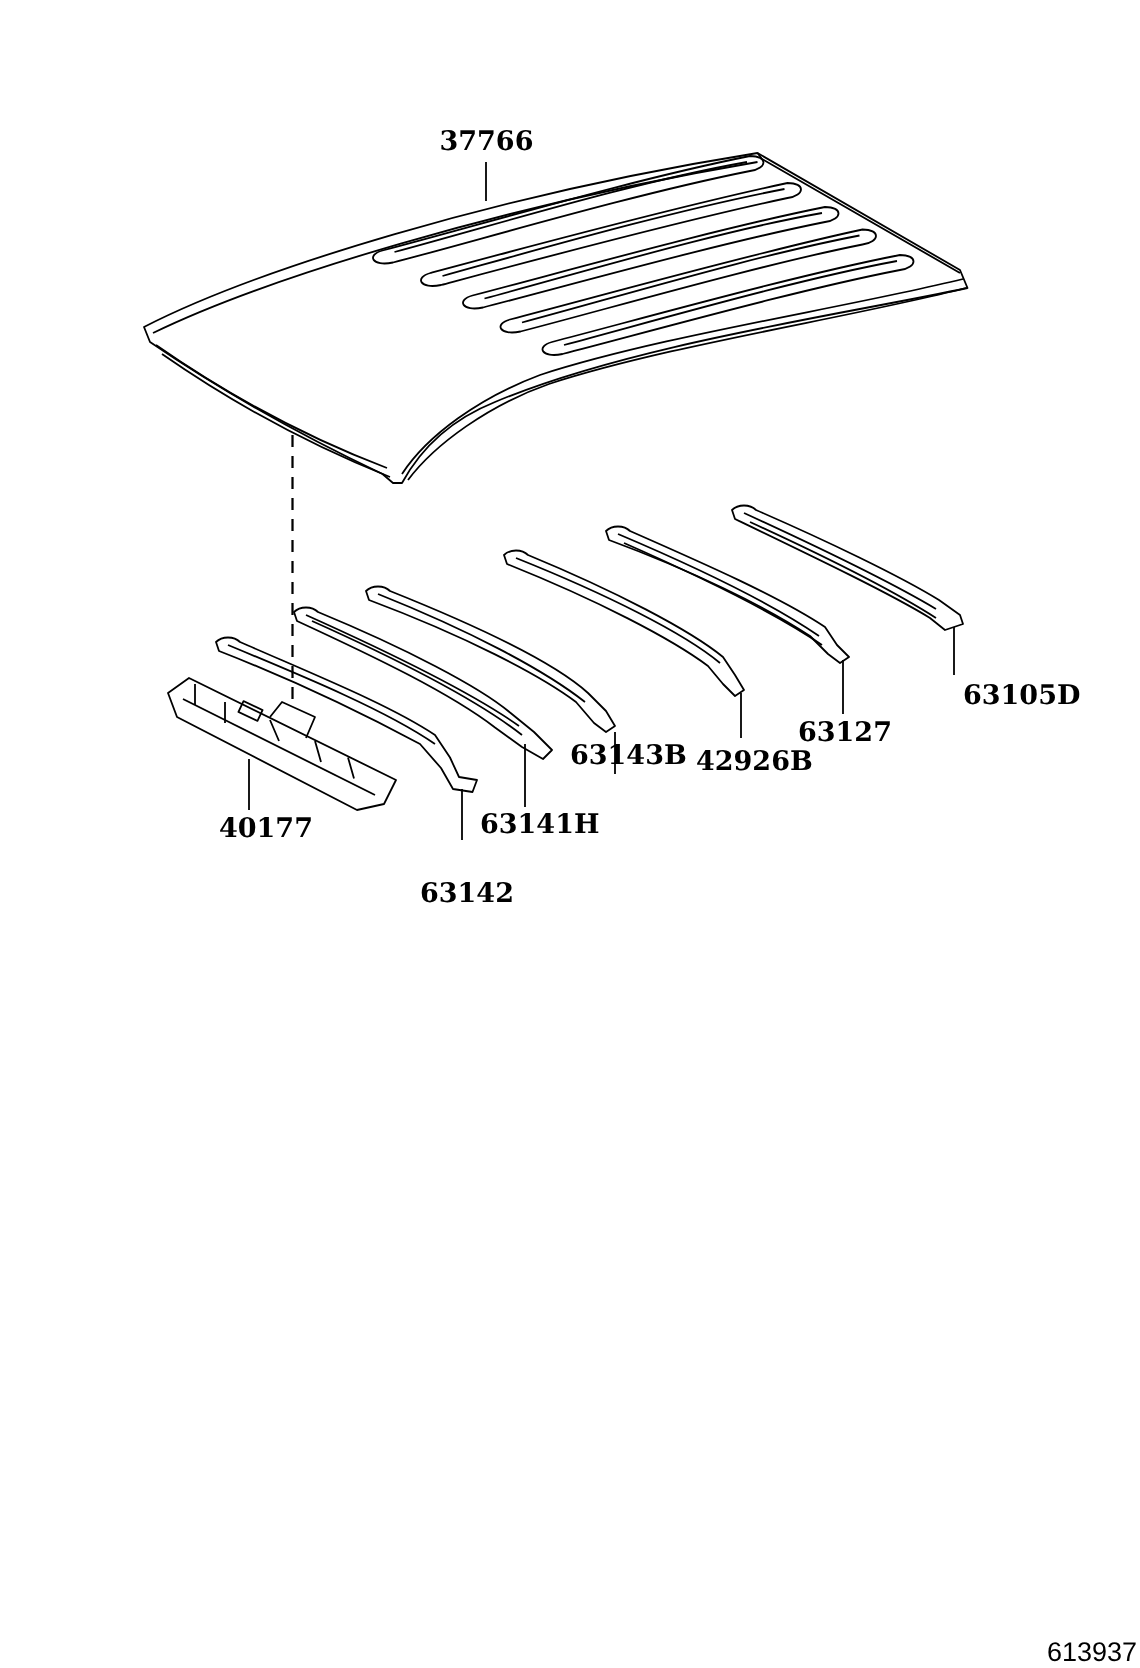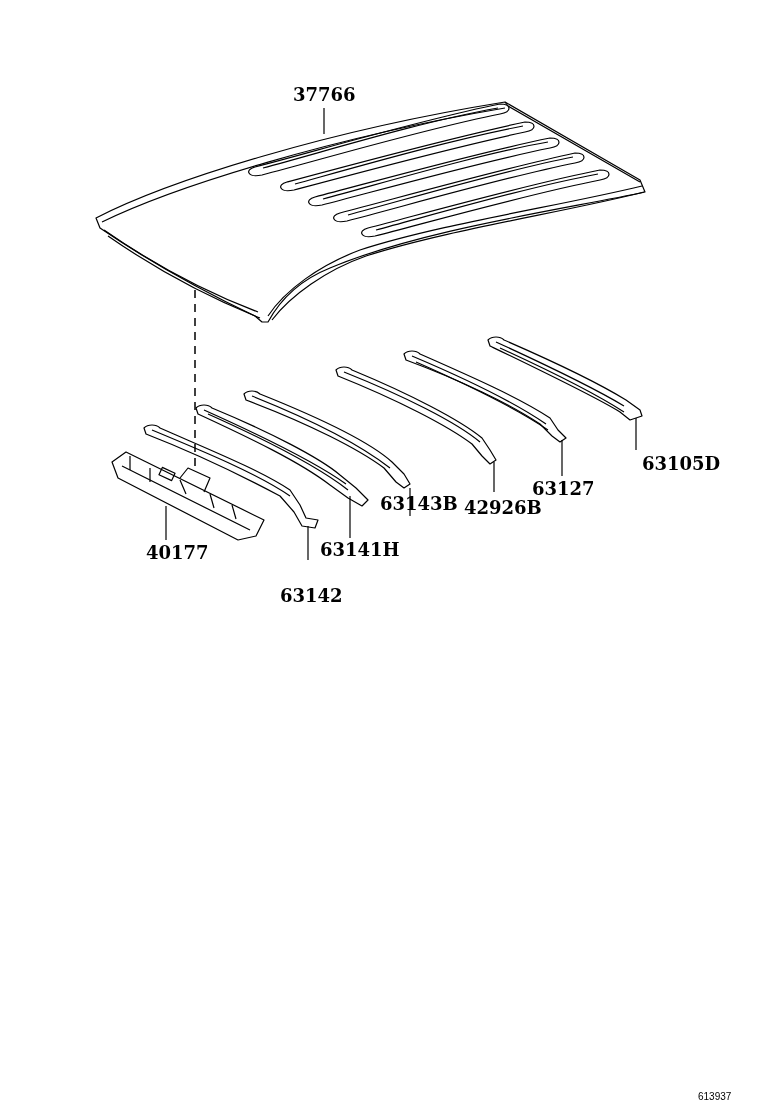--- a/index.html
+++ b/index.html
@@ -1,19 +1,19 @@
 <!DOCTYPE html>
 <html><head>
 <meta charset="utf-8">
 <style>
   html,body{margin:0;padding:0;background:#fff;}
   body{width:760px;height:1112px;position:relative;overflow:hidden;}
   svg{position:absolute;left:0;top:0;}
   .lbl{position:absolute;font-family:"DejaVu Serif",serif;font-weight:bold;font-size:18px;color:#000;letter-spacing:0px;line-height:1;}
-  .id{position:absolute;font-family:"Liberation Sans",sans-serif;font-size:10px;color:#000;line-height:1;}
+  .id{position:absolute;font-family:"Liberation Sans",sans-serif;font-size:18px;color:#000;line-height:1;}
 </style>
 </head>
 <body>
 
 <svg width="760" height="1112" viewBox="0 0 760 1112">
   <g fill="none" stroke="#000" stroke-width="1.2" stroke-linejoin="round">
 
     <g>
       <path d="M96,218 C170,180 330,130 505,102 L640,180 L645,192 C560,210 420,230 330,268 C300,280 280,300 268,322 L262,322 L255,316 C200,290 150,262 100,228 Z"></path>
       <path d="M102,222 C176,186 334,137 505,108"></path>

